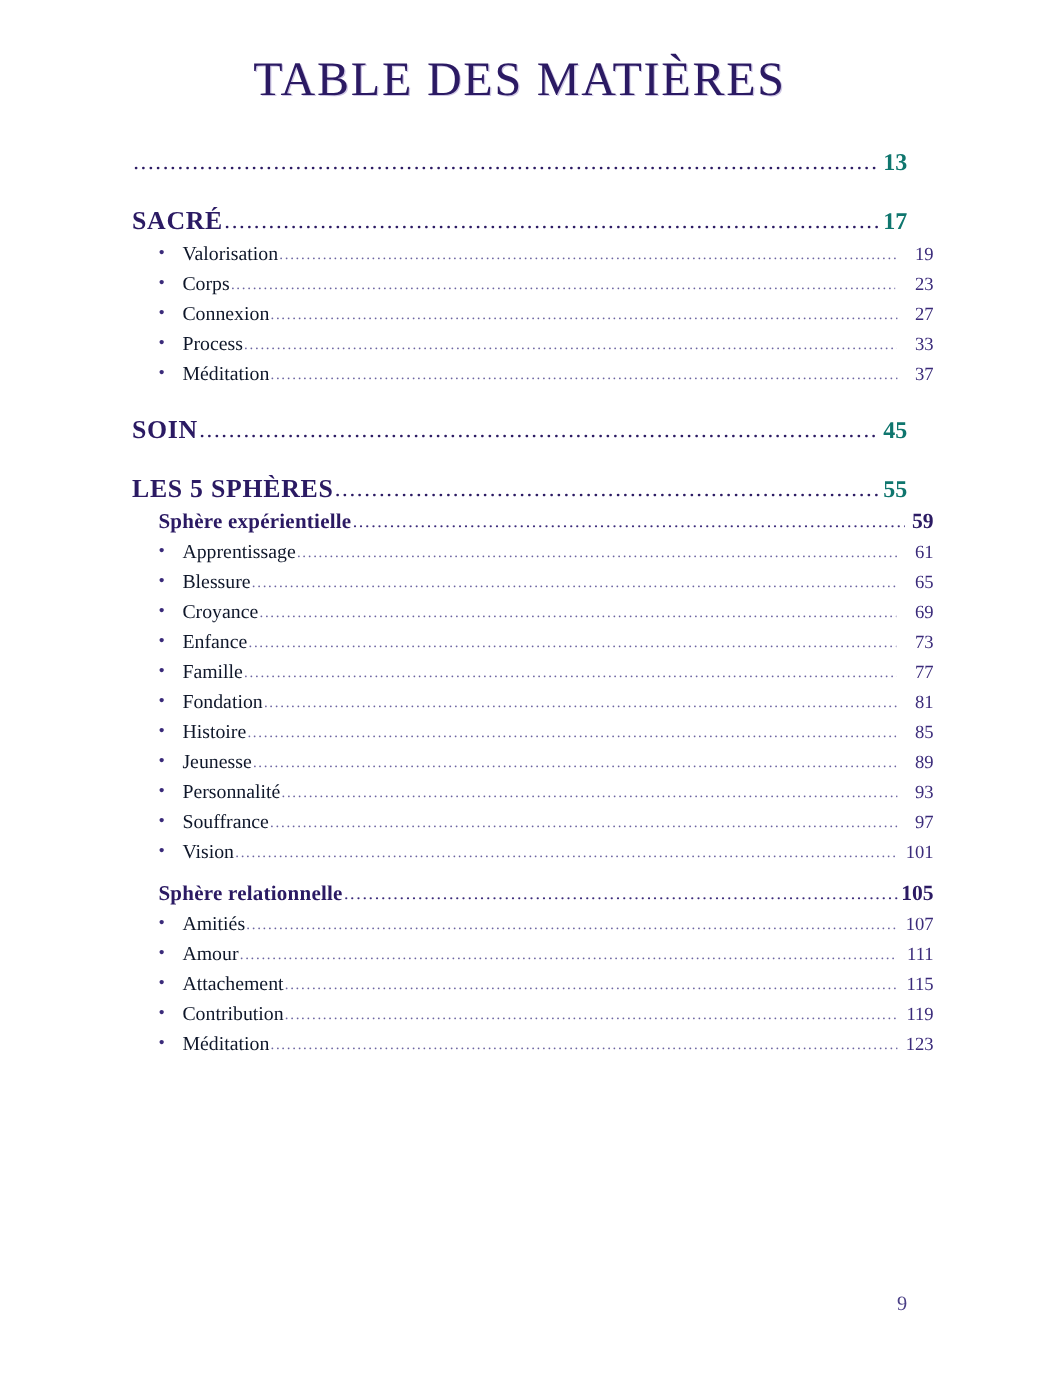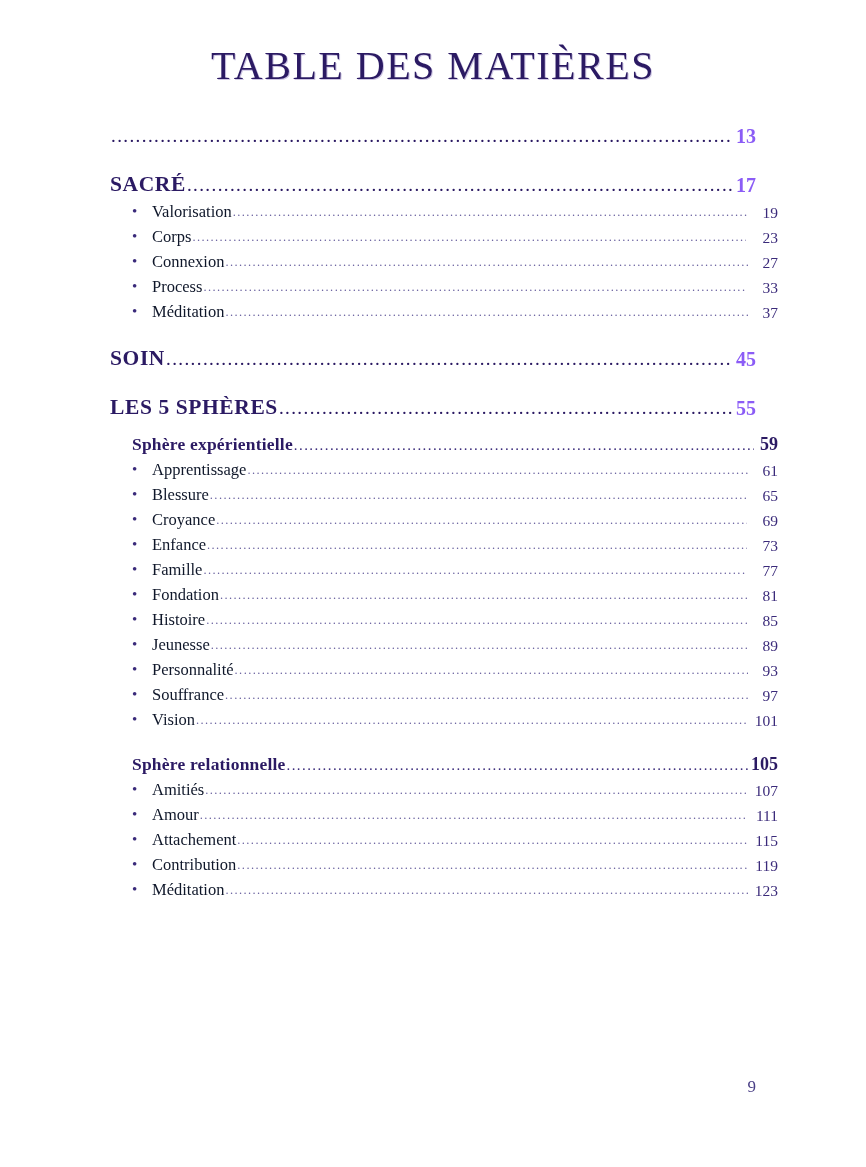--- a/index.html
+++ b/index.html
@@ -75,27 +75,27 @@
   }
   .lvl1 .leader {
     font-size: 19px;
     color: #2b1a63;
     position: relative;
     top: -1px;
   }
   .lvl1 .page-num {
     font-size: 20px;
     font-weight: bold;
-    color: #8b5cf6;
+    color: #0f766e;
     width: 52px;
   }
 
   
   .lvl2 {
-    margin-top: 14px;
+    margin-top: 4px;
     margin-bottom: 1px;
     padding-left: 22px;
   }
   .lvl2 .label {
     font-size: 17.5px;
     font-weight: bold;
     letter-spacing: 0.2px;
     color: #2b1a63;
   }
   .lvl2 .leader {

